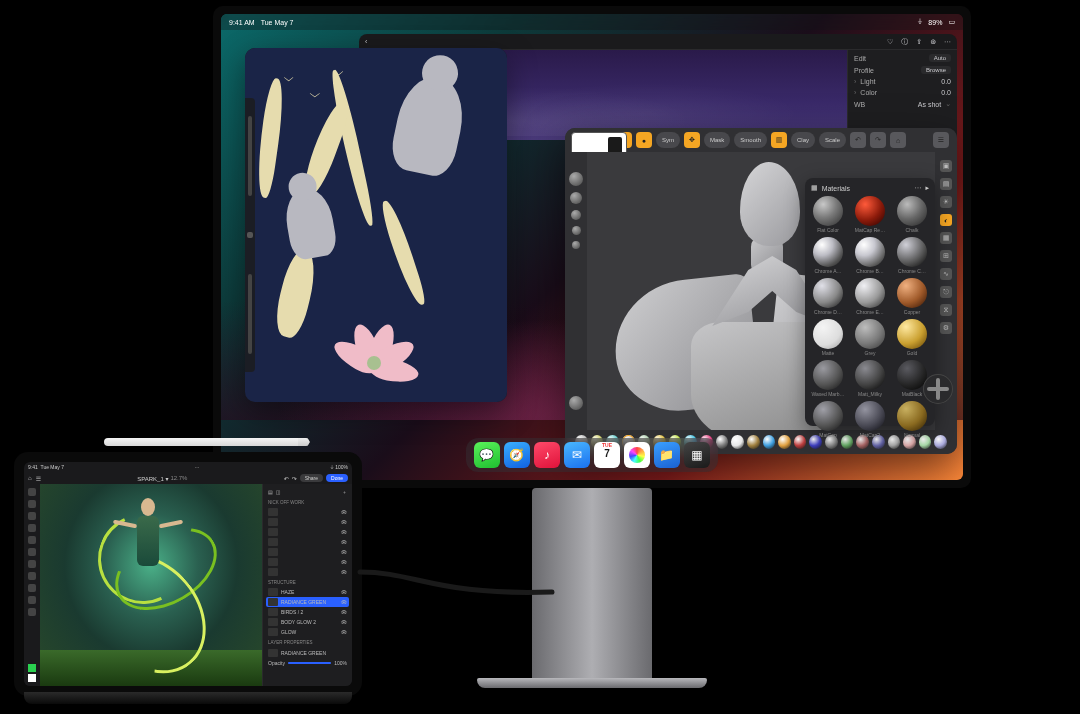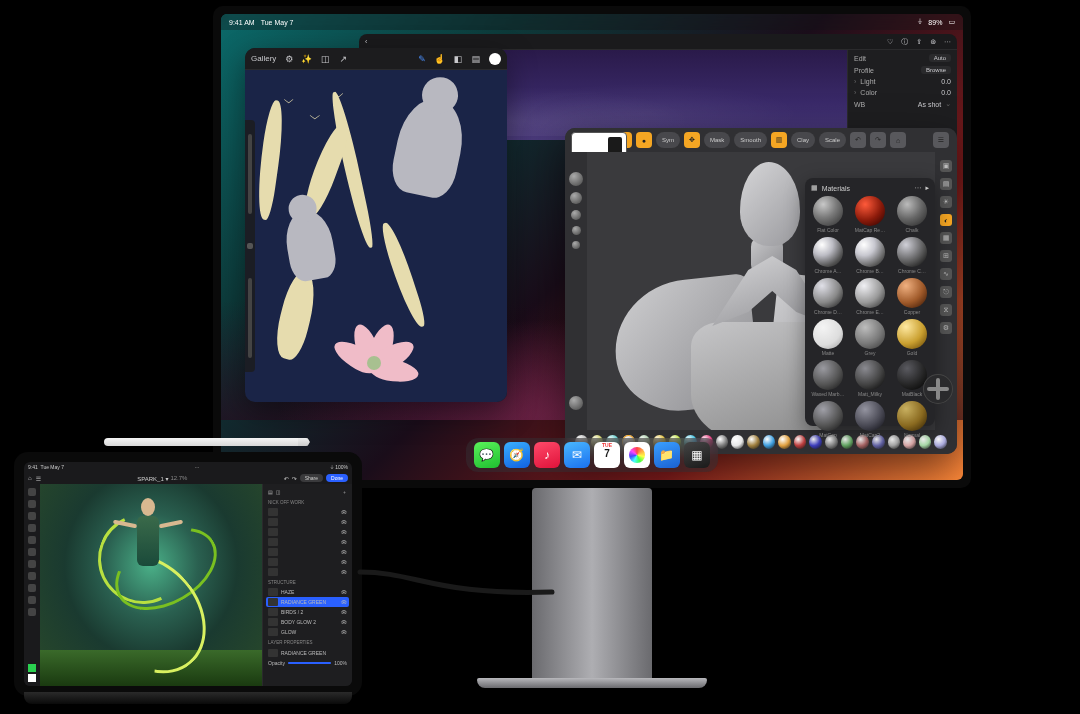--- a/index.html
+++ b/index.html
@@ -606,36 +606,20 @@
             <div class="pe-row">
               <span class="label">WB</span>
               <span>As shot</span>
               <span class="pe-chevron">⌄</span>
             </div>
           </div>
         </div>
       </div>
 
       <div class="procreate">
-        <div class="procreate-toolbar">
-          <div class="left">
-            <span class="pc-label">Gallery</span>
-            <span class="pc-icon">⚙</span>
-            <span class="pc-icon">✨</span>
-            <span class="pc-icon">◫</span>
-            <span class="pc-icon">↗</span>
-          </div>
-          <div class="right">
-            <span class="pc-icon active">✎</span>
-            <span class="pc-icon">☝</span>
-            <span class="pc-icon">◧</span>
-            <span class="pc-icon">▤</span>
-            <span class="pc-swatch"></span>
-          </div>
-        </div>
         <div class="procreate-canvas">
           <div class="pc-sidebar-l">
             <div class="pc-sidebar-pill"></div>
             <div style="width:6px;height:6px;background:#555;border-radius:2px"></div>
             <div class="pc-sidebar-pill"></div>
           </div>
 
           <div class="ribbon rb1"></div>
           <div class="ribbon rb2"></div>
           <div class="ribbon rb3"></div>

